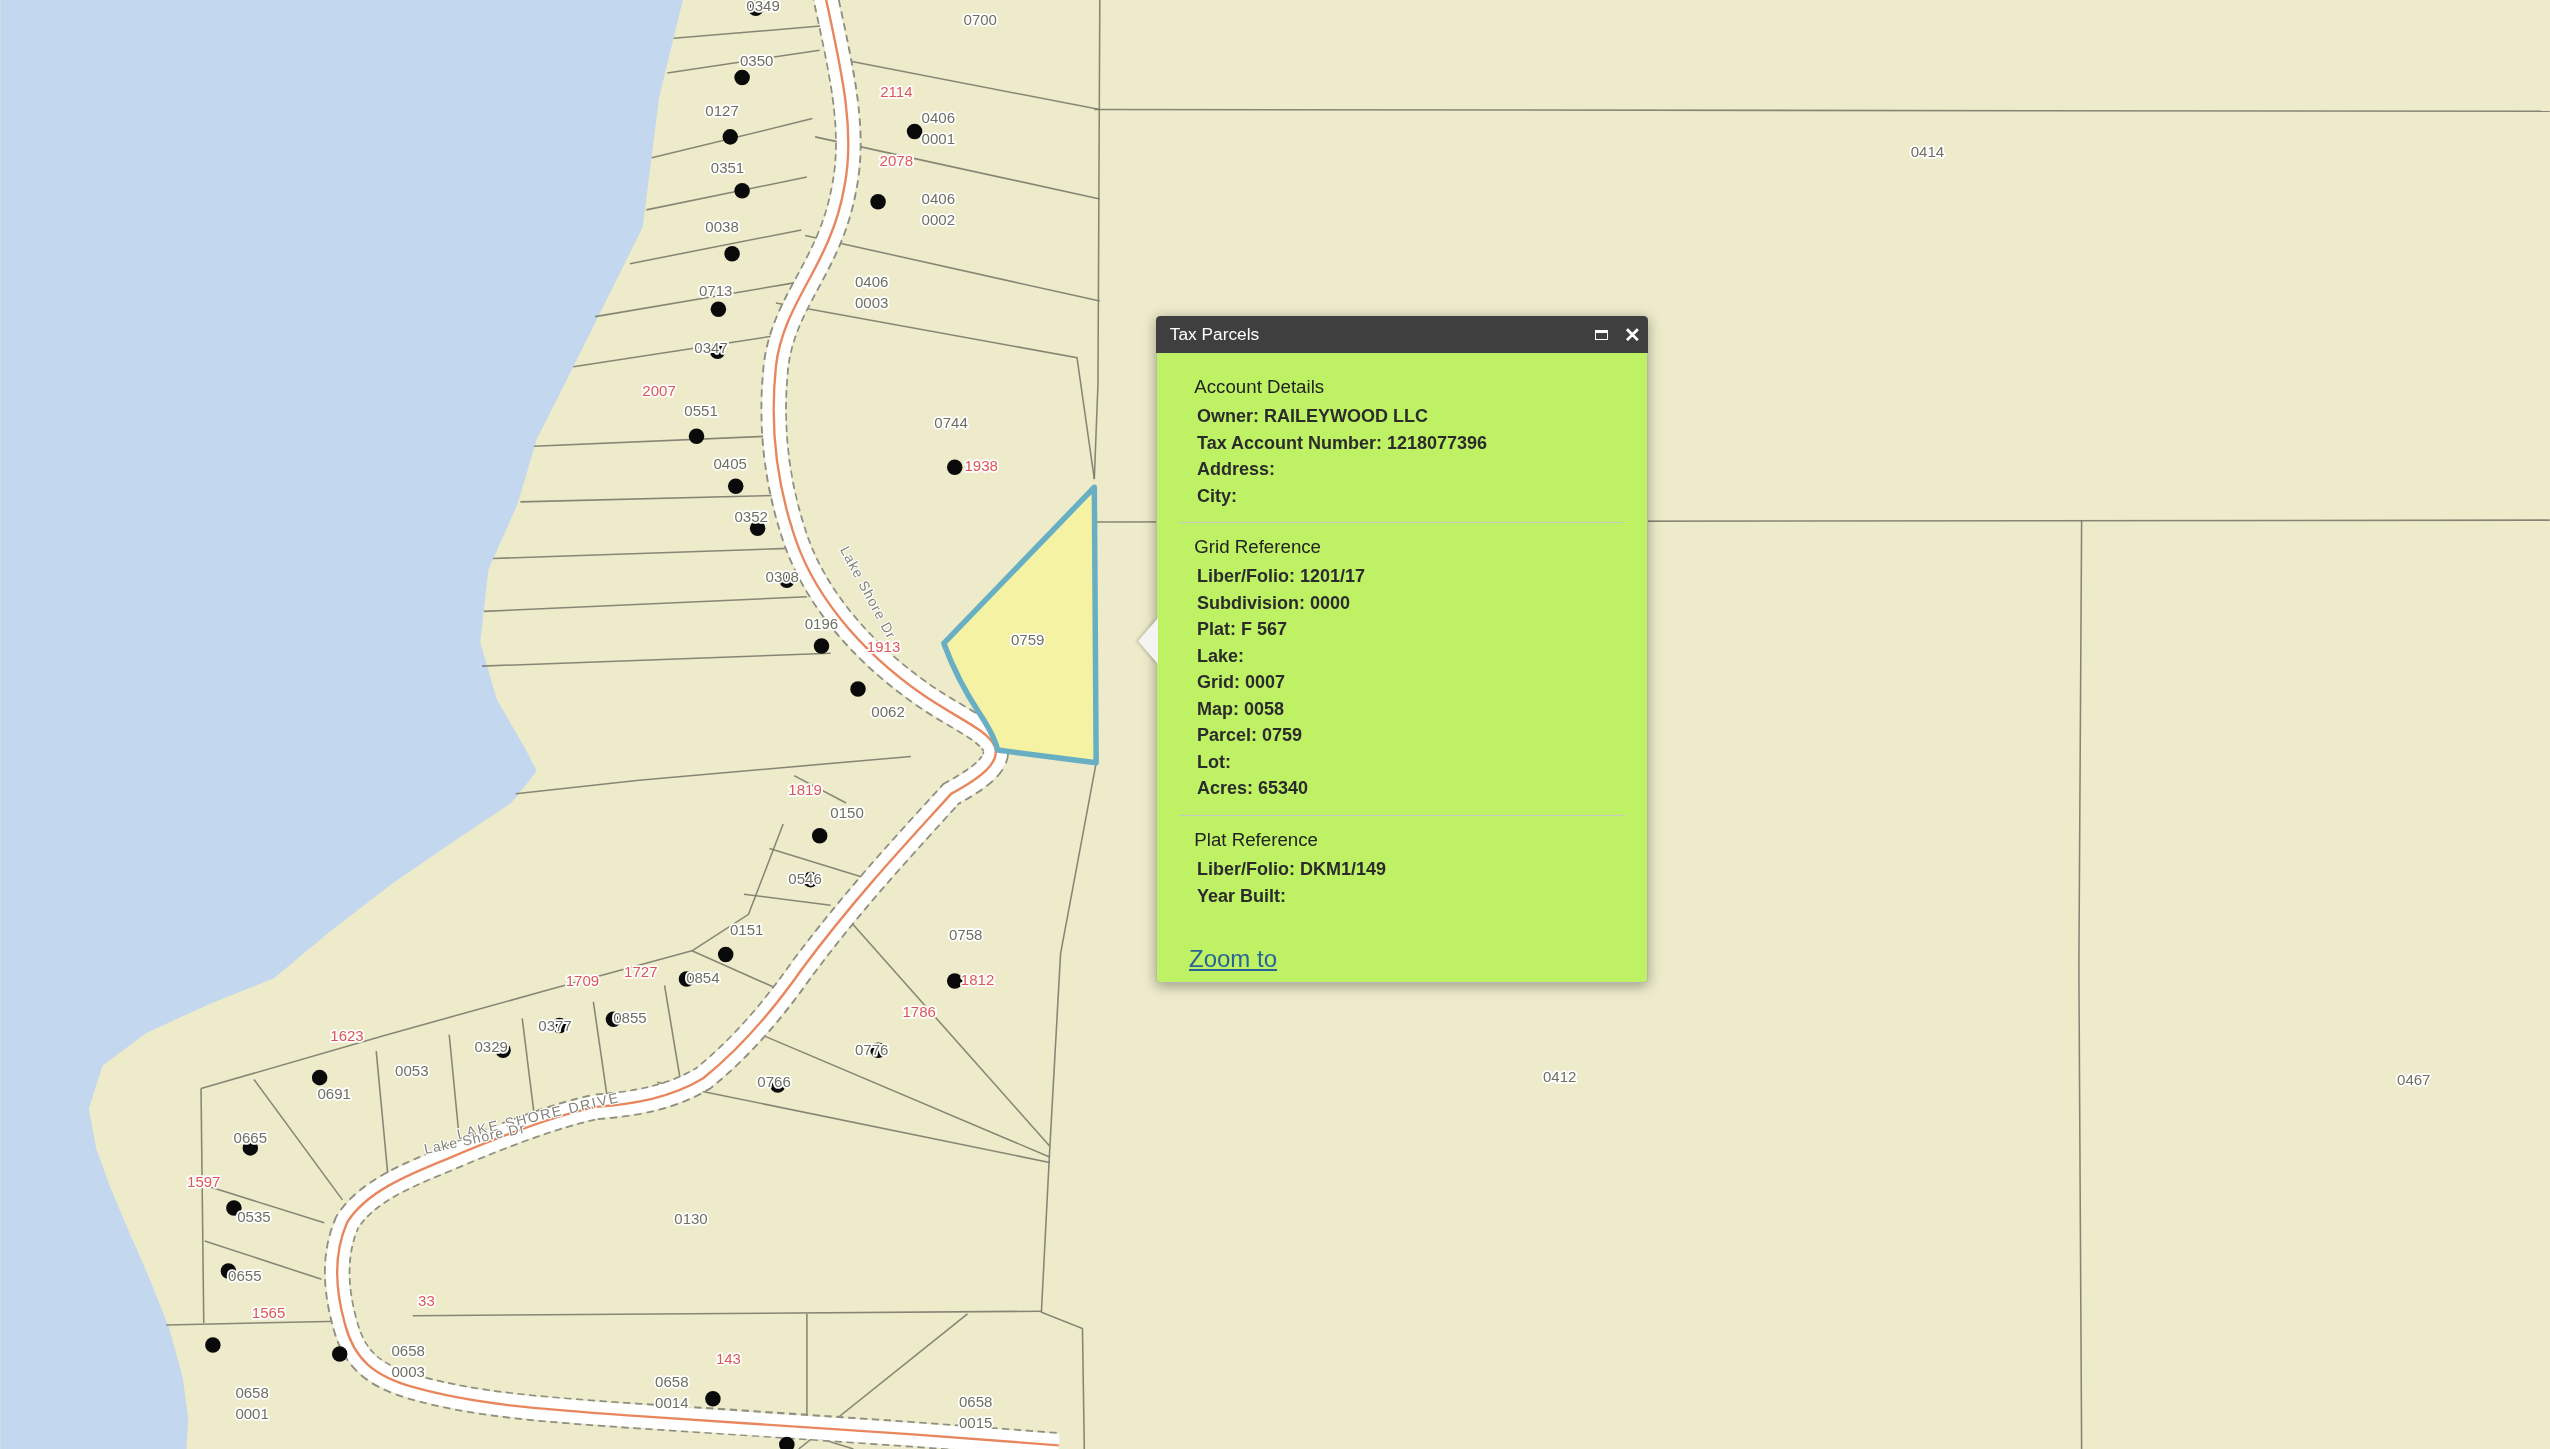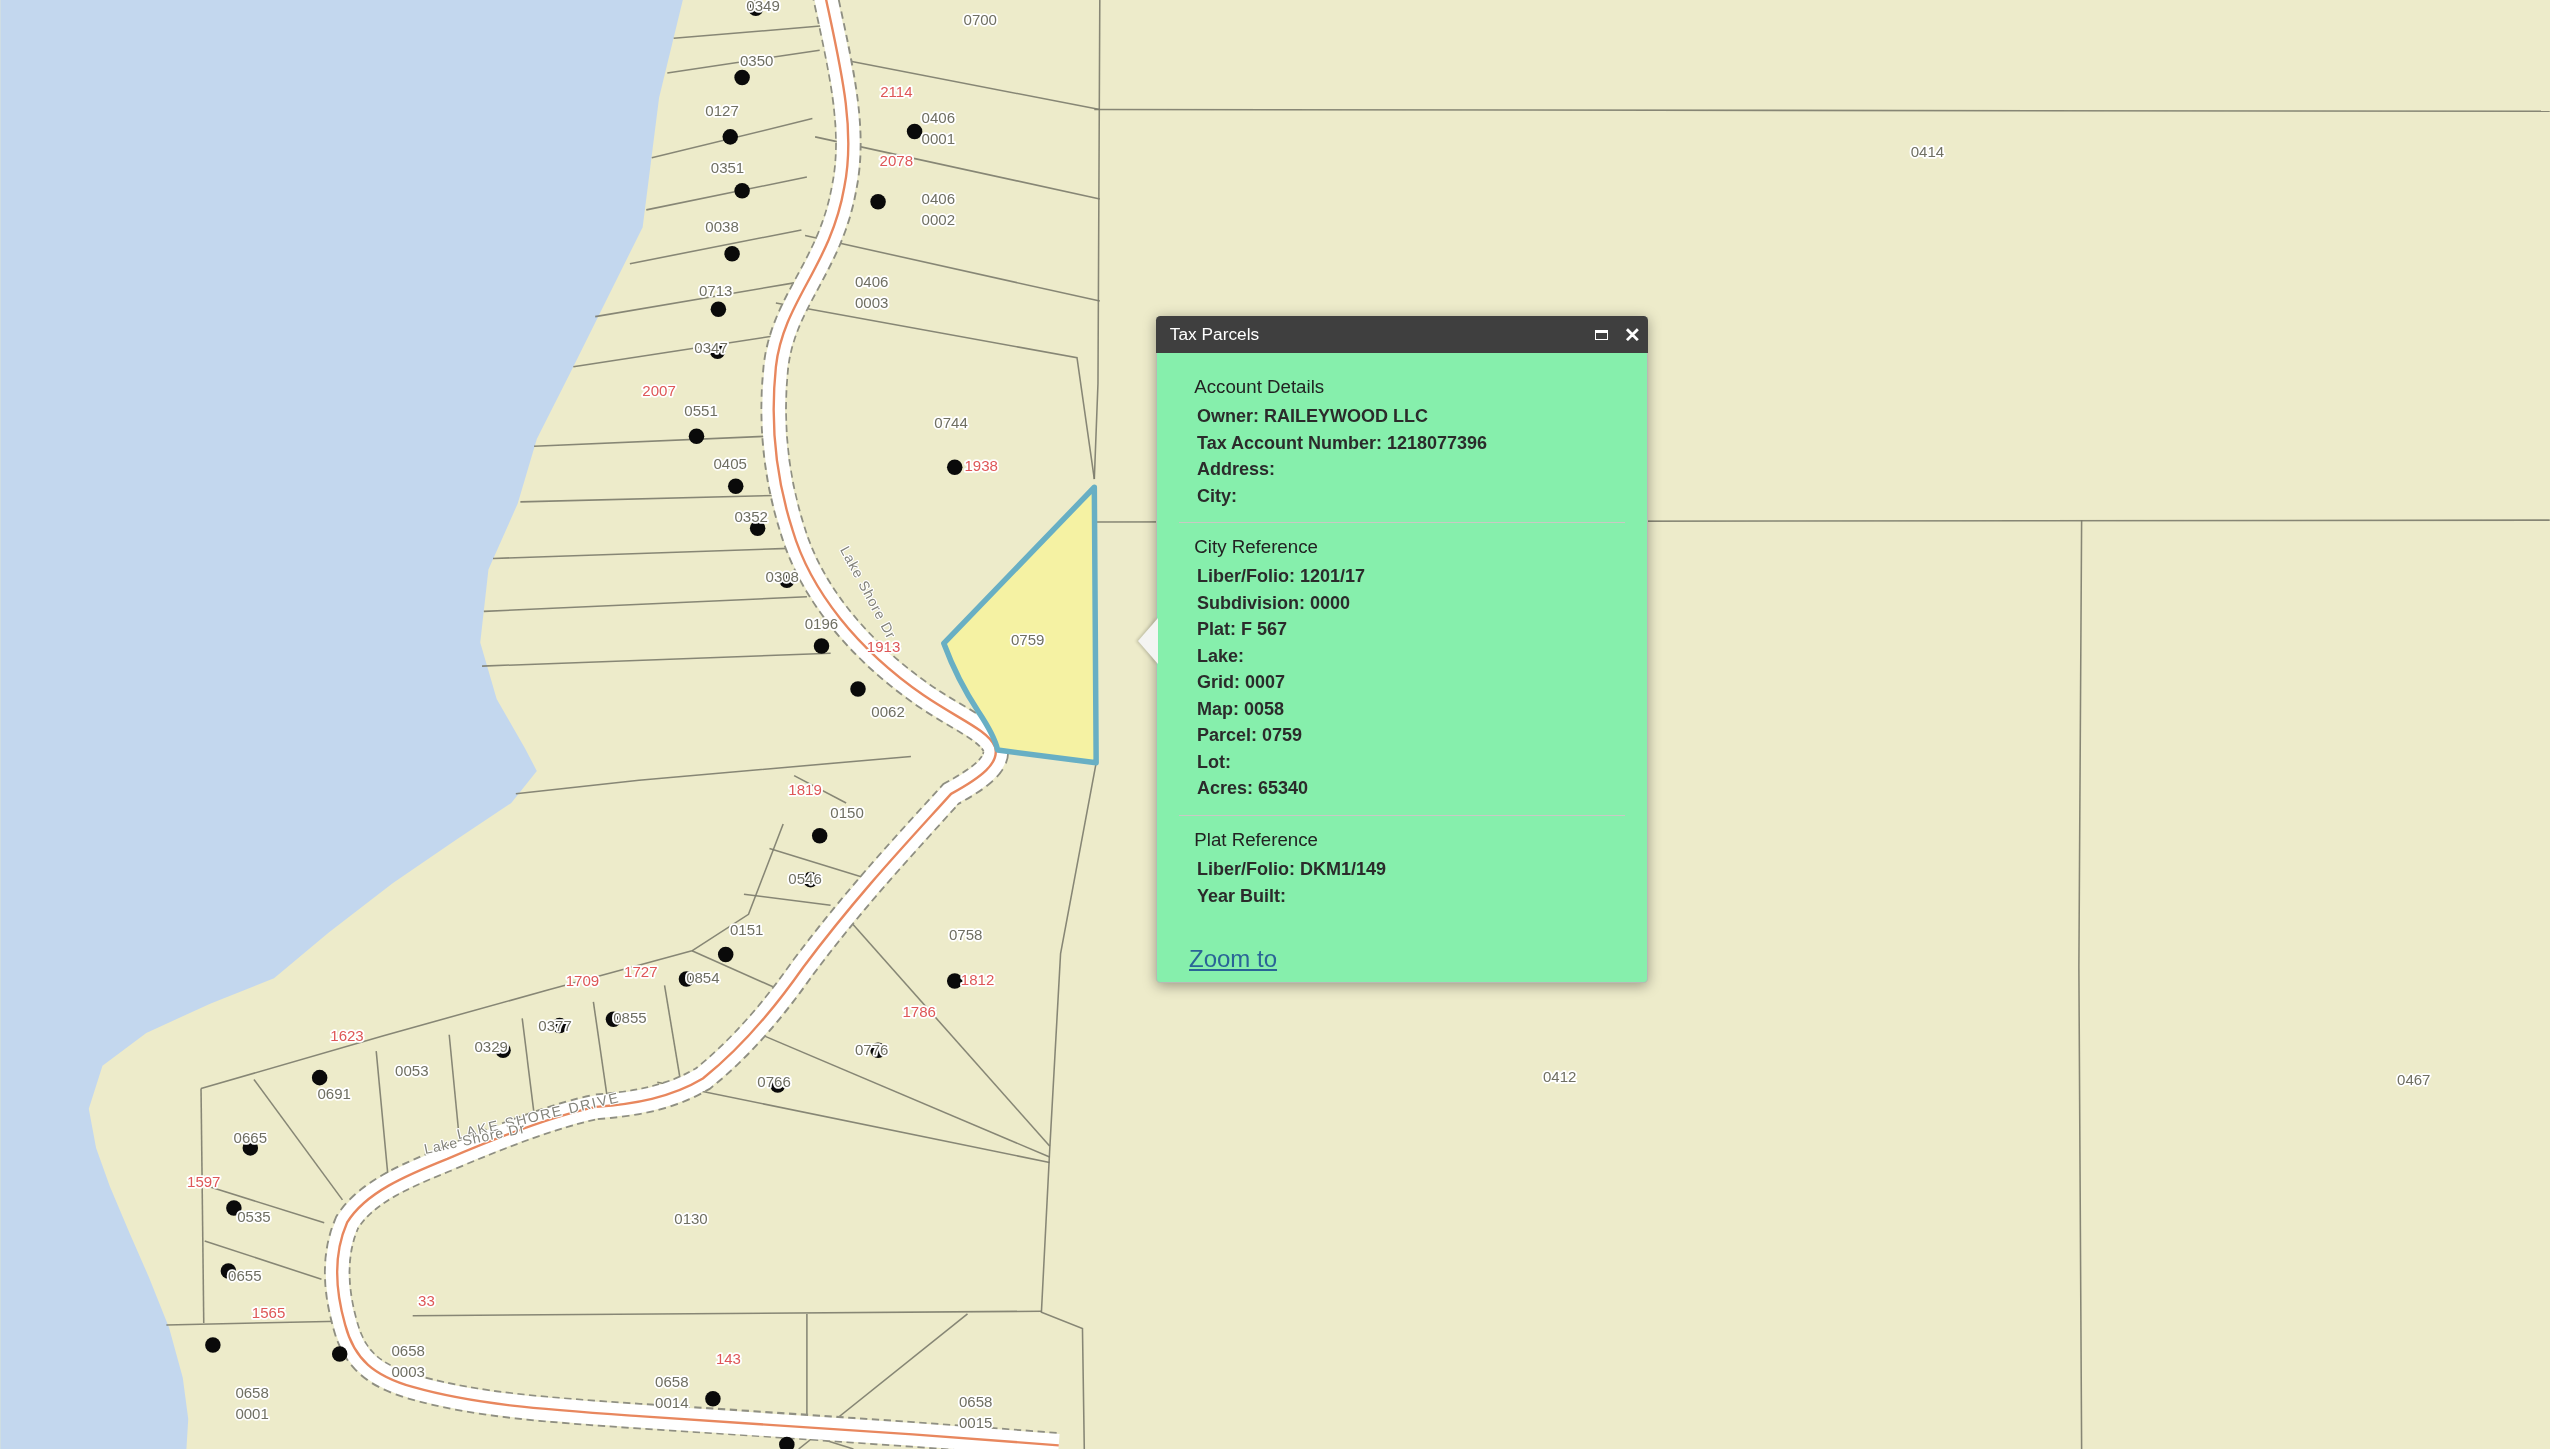--- a/index.html
+++ b/index.html
@@ -24,21 +24,21 @@
   }
   text.road-lbl{
     font-family:"Liberation Sans", sans-serif;
     font-size:15.5px;fill:#83837a;
     stroke:#ffffff;stroke-width:2.5px;paint-order:stroke;stroke-linejoin:round;
     text-anchor:middle;dominant-baseline:middle;
   }
   
   .popup{
     position:absolute;left:1156px;top:316px;width:492px;height:667px;
-    background:#86efac;border:0.9px solid #b9b9b4;border-radius:4.6px;
+    background:#bef264;border:0.9px solid #b9b9b4;border-radius:4.6px;
     box-shadow:0 2.7px 12.8px rgba(0,0,0,.35);
     font-family:"Liberation Sans", sans-serif;
     box-sizing:border-box;
   }
   .popup-pointer{
     position:absolute;left:-19px;top:301px;width:0;height:0;
     border-top:23px solid transparent;border-bottom:23px solid transparent;
     border-right:20px solid #f4f4f2;
     filter:drop-shadow(-1.8px 0.9px 1.8px rgba(0,0,0,.18));
   }
@@ -245,21 +245,21 @@
       <div class="section-heading">Account Details</div>
       <div class="section-lines">
           <div class="section-line">Owner: RAILEYWOOD LLC</div>
           <div class="section-line">Tax Account Number: 1218077396</div>
           <div class="section-line">Address:</div>
           <div class="section-line">City:</div>
         </div>
     </div>
     <hr class="divider">
     <div>
-      <div class="section-heading">City Reference</div>
+      <div class="section-heading">Grid Reference</div>
       <div class="section-lines">
           <div class="section-line">Liber/Folio: 1201/17</div>
           <div class="section-line">Subdivision: 0000</div>
           <div class="section-line">Plat: F 567</div>
           <div class="section-line">Lake:</div>
           <div class="section-line">Grid: 0007</div>
           <div class="section-line">Map: 0058</div>
           <div class="section-line">Parcel: 0759</div>
           <div class="section-line">Lot:</div>
           <div class="section-line">Acres: 65340</div>

